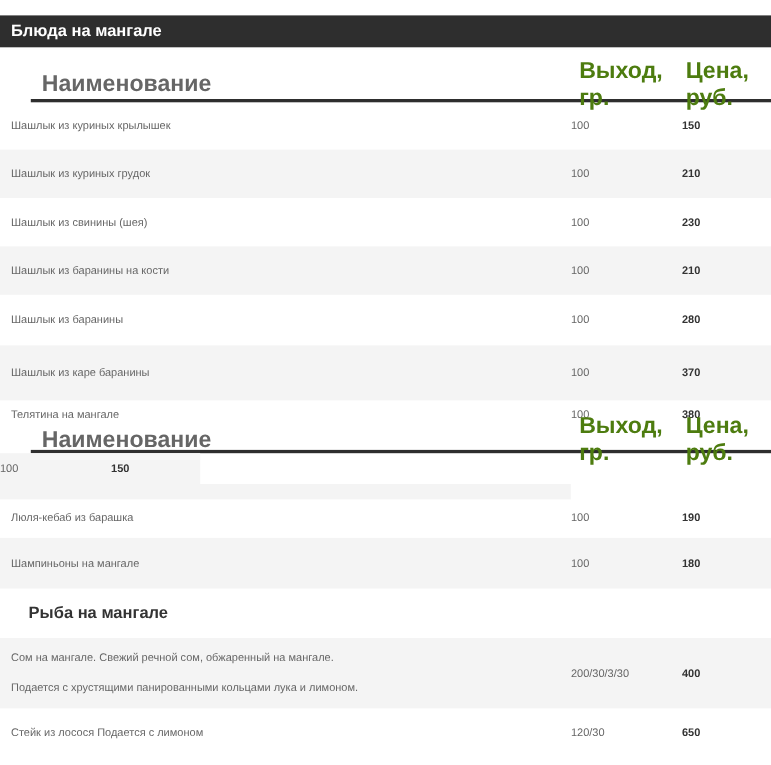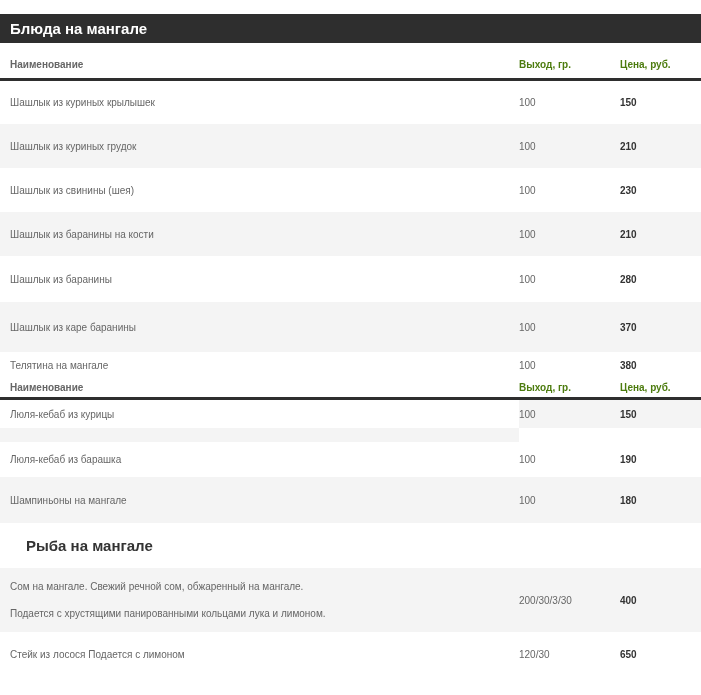--- a/index.html
+++ b/index.html
@@ -4,27 +4,27 @@
 <style>
   * { box-sizing: border-box; }
   html, body { margin: 0; padding: 0; background: #ffffff; }
   body { font-family: "Liberation Sans", sans-serif; }
   .page { width: 701px; height: 695px; background: #ffffff; overflow: hidden; }
 
   .spacer-top { height: 14px; }
   .title-bar {
     height: 29px; background: #2e2e2e; color: #ffffff;
     display: flex; align-items: center; padding: 0 10px;
-    font-size: 15px; font-weight: bold; margin-bottom: 8px;
+    font-size: 15px; font-weight: bold; margin-bottom: 20px;
   }
 
   .thead {
     display: flex; align-items: center; height: 30px;
     border-bottom: 3px solid #2e2e2e;
-    font-size: 10px; font-weight: bold; color: #333333;
+    font-size: 21px; font-weight: bold; color: #333333; margin-left: 28px;
   }
   .thead .c-weight, .thead .c-price { color: #4d7c0f; font-weight: bold; }
 
   .row { display: flex; align-items: center; font-size: 10px; }
   .c-name  { width: 519px; padding: 0 12px 0 10px; color: #666666; }
   .c-weight { width: 101px; color: #666666; }
   .c-price { width: 81px; color: #333333; font-weight: bold; }
   .alt { background: #f4f4f4; }
 
   .split-cells { display: flex; align-items: center; align-self: stretch; }
@@ -89,21 +89,20 @@
     <div class="c-price">380</div>
   </div>
 
   <div class="thead" style="height:22px">
     <div class="c-name">Наименование</div>
     <div class="c-weight">Выход, гр.</div>
     <div class="c-price">Цена, руб.</div>
   </div>
 
   <div class="row" style="height:28px">
-    <div class="c-name stretch" style="background:#ffffff">Люля-кебаб из курицы</div>
     <div class="split-cells" style="background:#f4f4f4">
       <div class="c-weight">100</div>
       <div class="c-price">150</div>
     </div>
   </div>
   <div class="row" style="height:14px">
     <div style="width:519px;height:100%;background:#f4f4f4"></div>
     <div style="width:182px;height:100%;background:#ffffff"></div>
   </div>
   <div class="row" style="height:35px">

